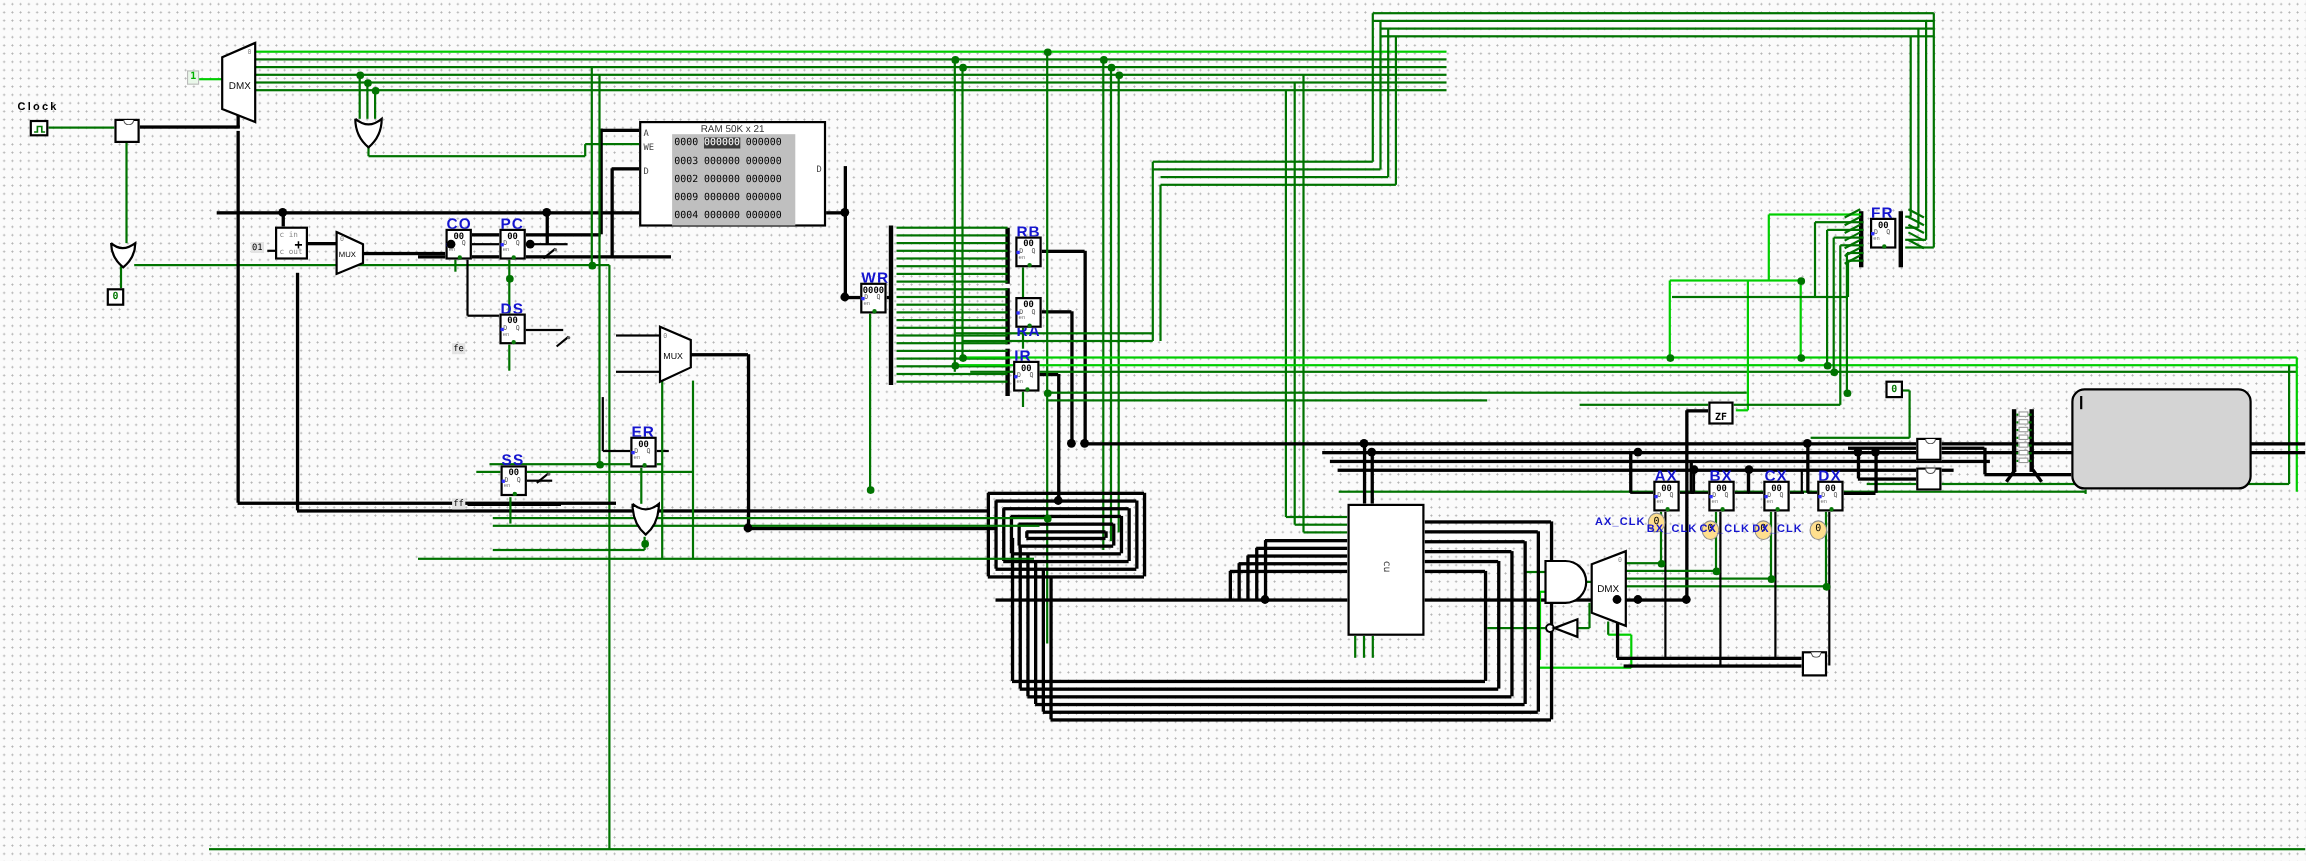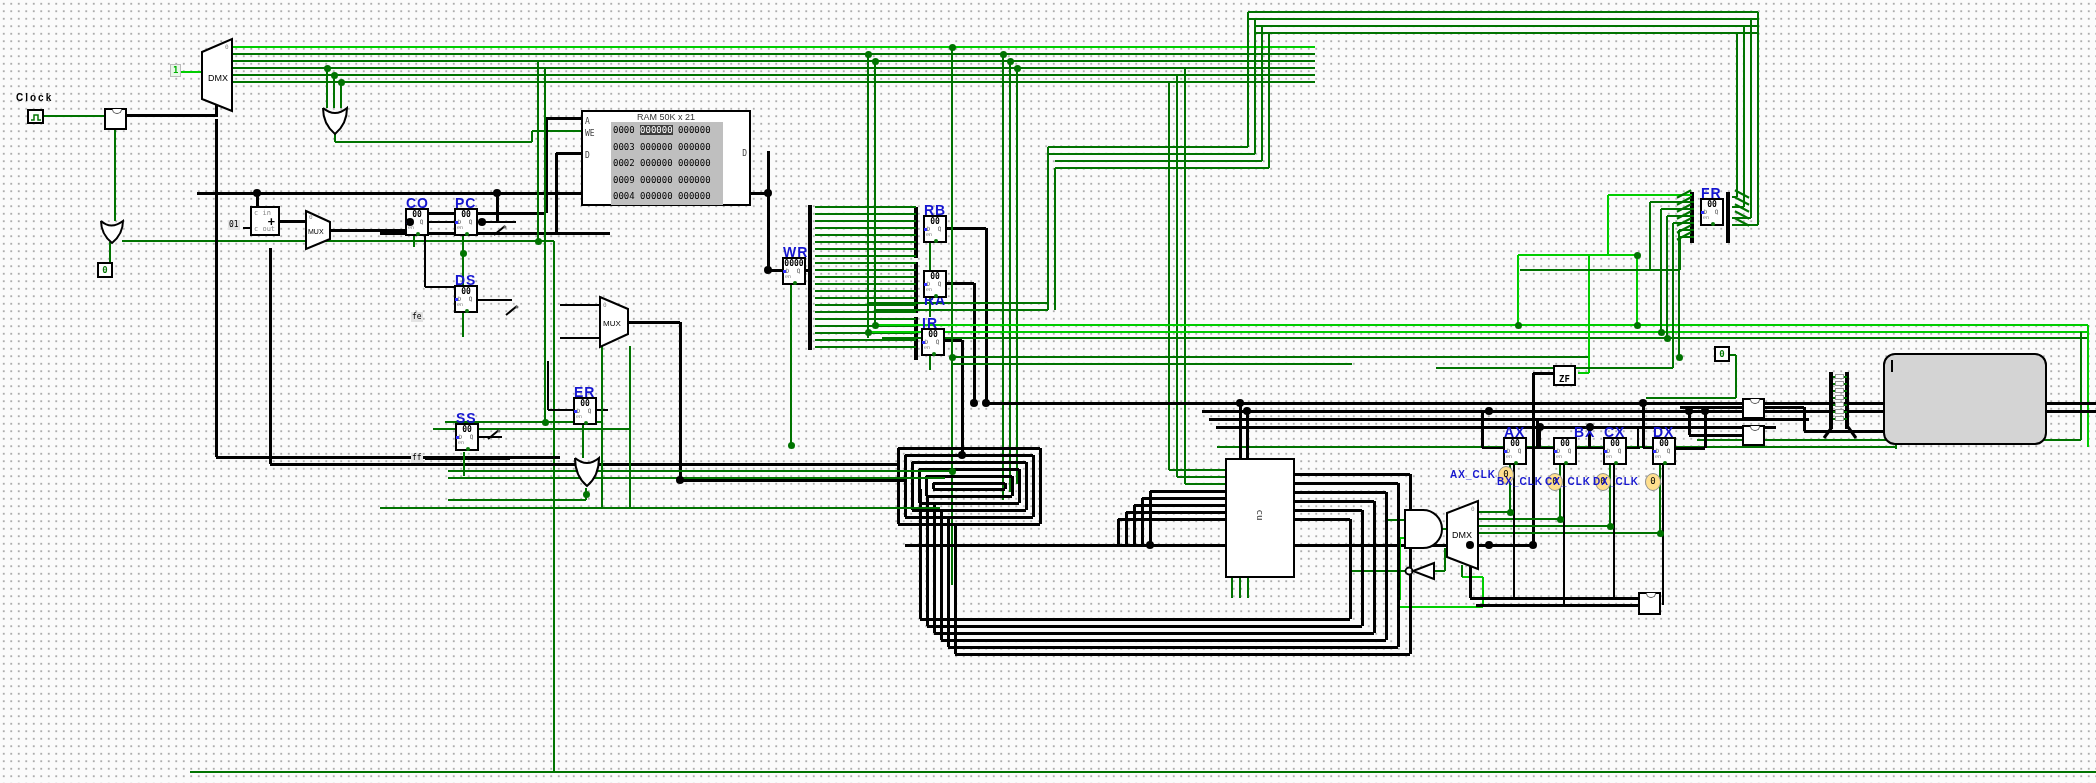--- a/index.html
+++ b/index.html
@@ -544,21 +544,21 @@
         <span class="rv">00</span>
         <span class="rdq">D Q</span>
         <span class="ren">en</span>
       </div>
       <div class="bluelab" style="left: 1504px; top: 424px;">AX</div>
       <div class="comp reg" style="left: 1503px; top: 437px;">
         <span class="rv">00</span>
         <span class="rdq">D Q</span>
         <span class="ren">en</span>
       </div>
-      <div class="bluelab" style="left: 1554px; top: 424px; margin-left: 20px;">BX</div>
+      <div class="bluelab" style="left: 1554px; top: 424px;">BX</div>
       <div class="comp reg" style="left: 1553px; top: 437px;">
         <span class="rv">00</span>
         <span class="rdq">D Q</span>
         <span class="ren">en</span>
       </div>
       <div class="bluelab" style="left: 1604px; top: 424px;">CX</div>
       <div class="comp reg" style="left: 1603px; top: 437px;">
         <span class="rv">00</span>
         <span class="rdq">D Q</span>
         <span class="ren">en</span>

